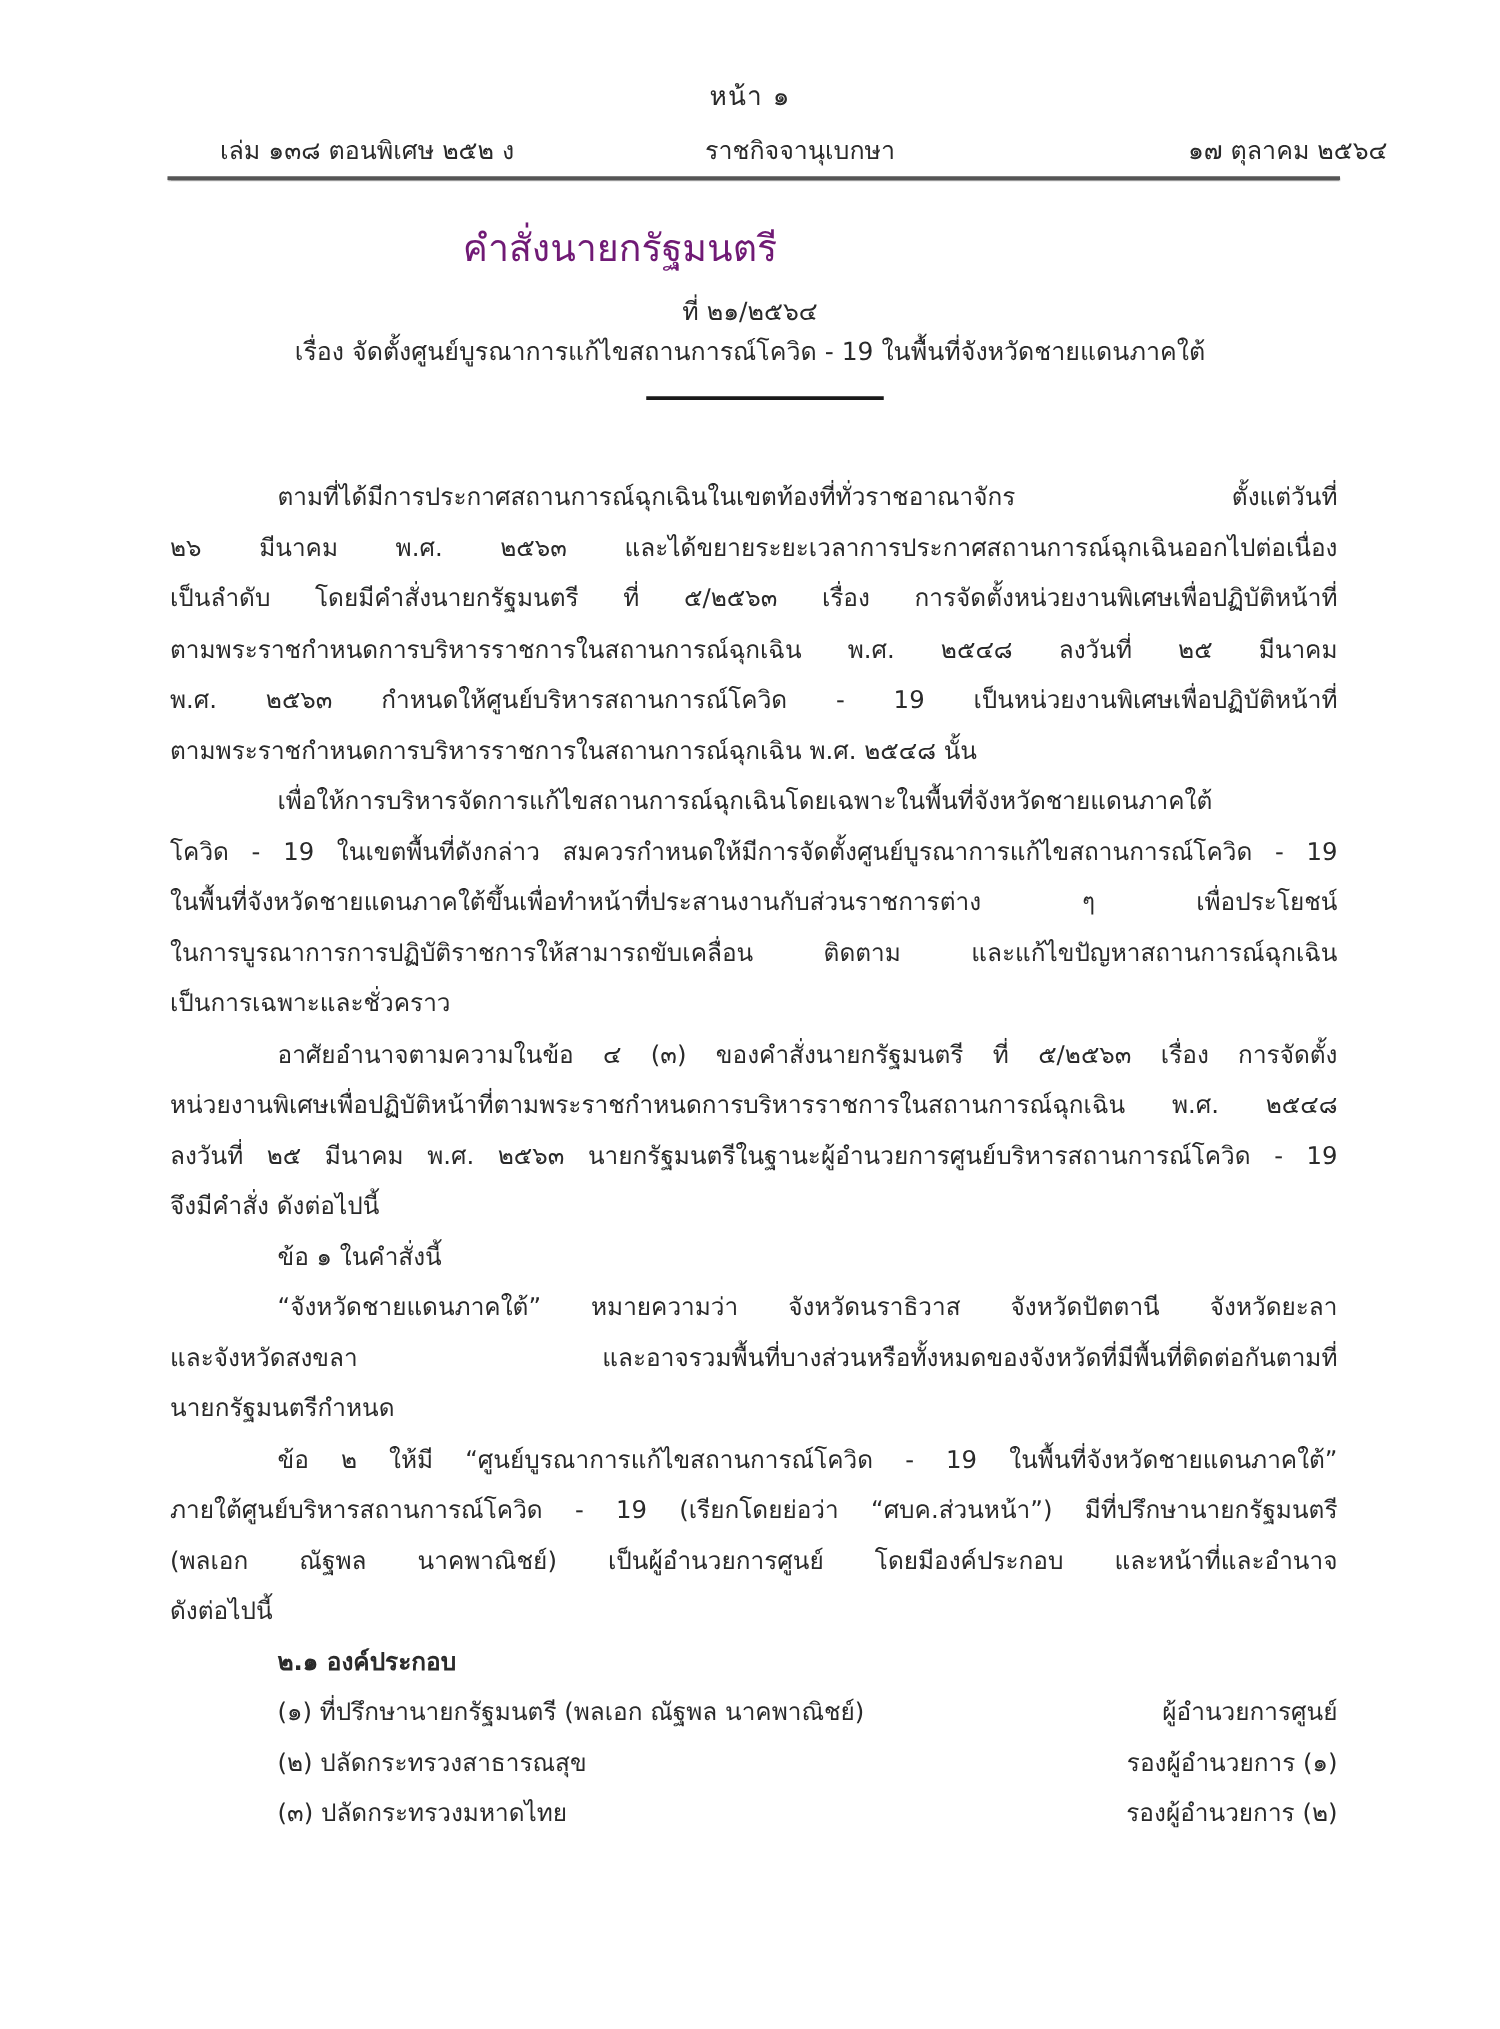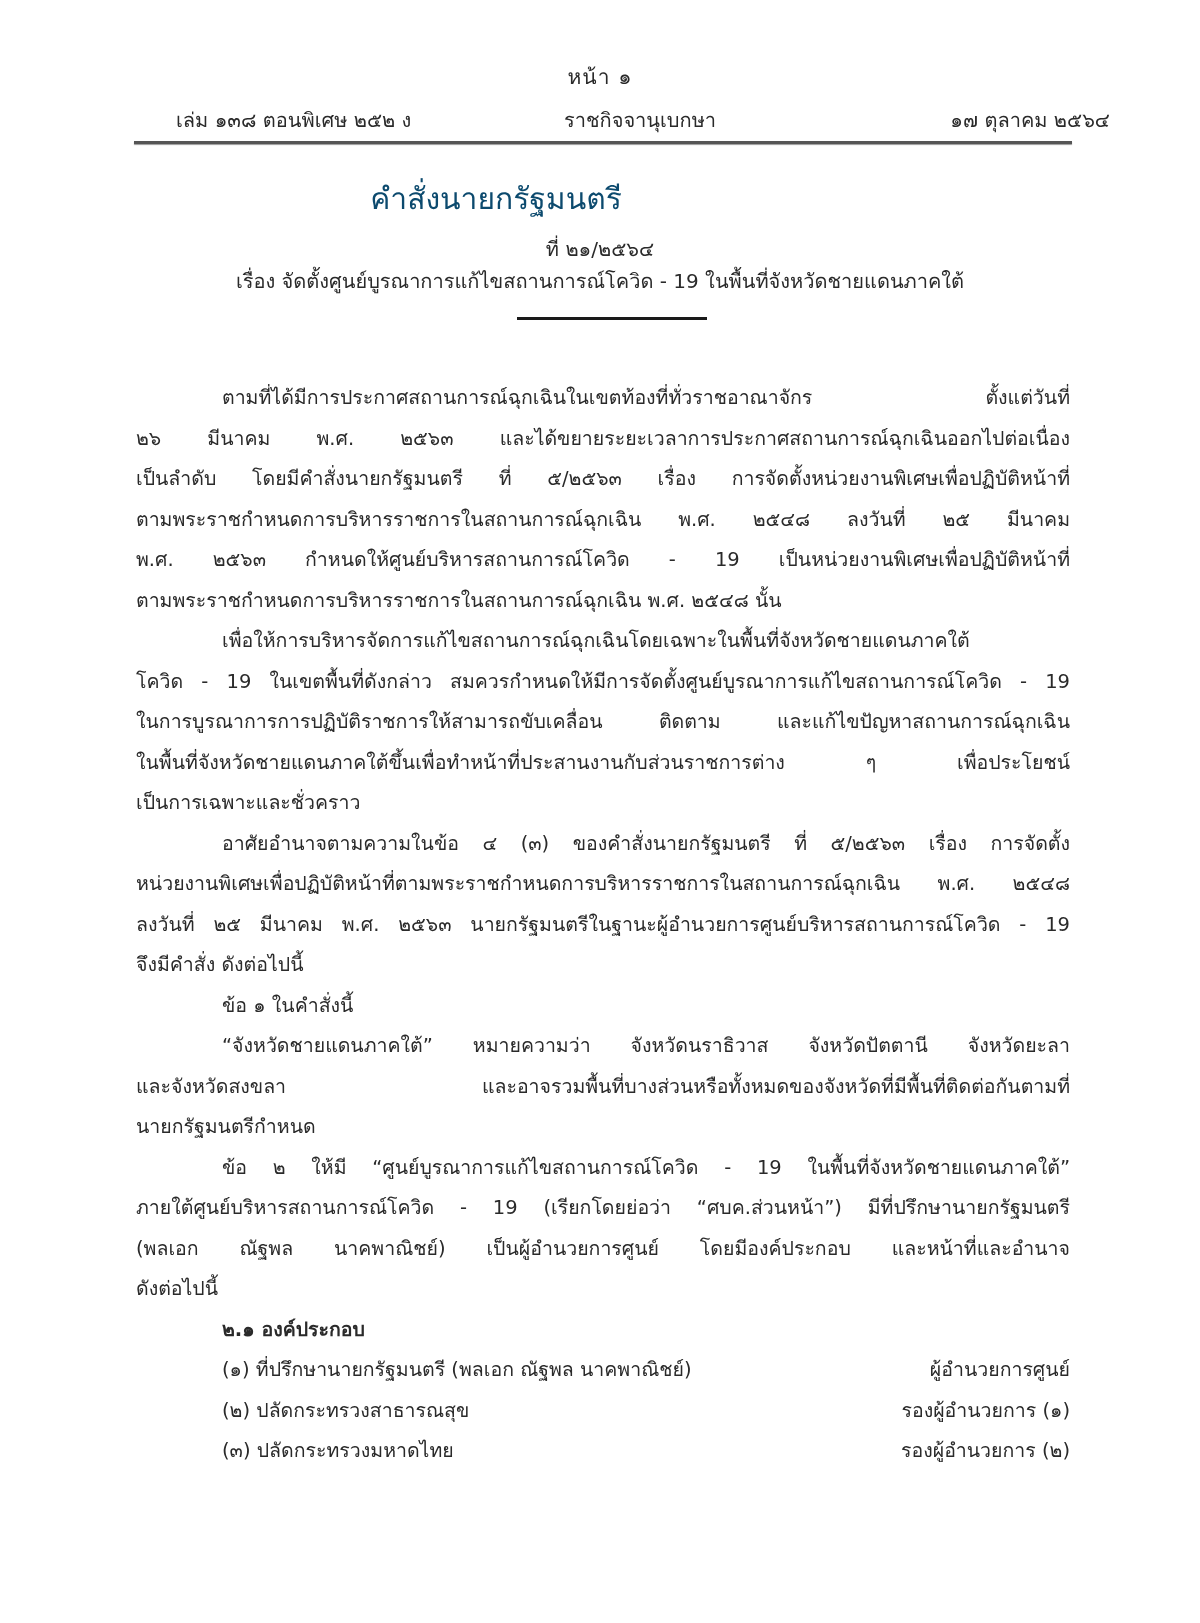--- a/index.html
+++ b/index.html
@@ -21,21 +21,21 @@
     .header-line span { position: absolute; top: 0; white-space: nowrap; }
     .h-vol { left: 0; }
     .h-gazette { left: 388px; }
     .h-date { right: 0; }
     .header-rule {
       position: absolute; top: 141px; left: 134px; width: 938px; height: 3px;
       background: #555; box-shadow: 0 1px 1px #999;
     }
     .title {
       position: absolute; top: 175px; left: 0; width: 992px; text-align: center;
-      font-size: 30px; color: #0c4a6e;
+      font-size: 30px; color: #701a75;
     }
     .order-no {
       position: absolute; top: 233px; left: 0; width: 1200px; text-align: center;
       font-size: 20px;
     }
     .subject {
       position: absolute; top: 265px; left: 0; width: 1200px; text-align: center;
       font-size: 20px; white-space: nowrap;
     }
     .title-rule {
@@ -75,22 +75,22 @@
 
     <span class="line indent">ตามที่ได้มีการประกาศสถานการณ์ฉุกเฉินในเขตท้องที่ทั่วราชอาณาจักร  ตั้งแต่วันที่</span>
     <span class="line">๒๖ มีนาคม พ.ศ. ๒๕๖๓ และได้ขยายระยะเวลาการประกาศสถานการณ์ฉุกเฉินออกไปต่อเนื่อง</span>
     <span class="line">เป็นลำดับ โดยมีคำสั่งนายกรัฐมนตรี ที่ ๕/๒๕๖๓ เรื่อง การจัดตั้งหน่วยงานพิเศษเพื่อปฏิบัติหน้าที่</span>
     <span class="line">ตามพระราชกำหนดการบริหารราชการในสถานการณ์ฉุกเฉิน พ.ศ. ๒๕๔๘ ลงวันที่ ๒๕ มีนาคม</span>
     <span class="line">พ.ศ. ๒๕๖๓ กำหนดให้ศูนย์บริหารสถานการณ์โควิด - 19 เป็นหน่วยงานพิเศษเพื่อปฏิบัติหน้าที่</span>
     <span class="line last">ตามพระราชกำหนดการบริหารราชการในสถานการณ์ฉุกเฉิน พ.ศ. ๒๕๔๘ นั้น</span>
 
     <span class="line indent">เพื่อให้การบริหารจัดการแก้ไขสถานการณ์ฉุกเฉินโดยเฉพาะในพื้นที่จังหวัดชายแดนภาคใต้</span>
     <span class="line">โควิด - 19 ในเขตพื้นที่ดังกล่าว สมควรกำหนดให้มีการจัดตั้งศูนย์บูรณาการแก้ไขสถานการณ์โควิด - 19</span>
+    <span class="line">ในพื้นที่จังหวัดชายแดนภาคใต้ขึ้นเพื่อทำหน้าที่ประสานงานกับส่วนราชการต่าง ๆ  เพื่อประโยชน์</span>
     <span class="line">ในการบูรณาการการปฏิบัติราชการให้สามารถขับเคลื่อน  ติดตาม  และแก้ไขปัญหาสถานการณ์ฉุกเฉิน</span>
-    <span class="line">ในพื้นที่จังหวัดชายแดนภาคใต้ขึ้นเพื่อทำหน้าที่ประสานงานกับส่วนราชการต่าง ๆ  เพื่อประโยชน์</span>
     <span class="line last">เป็นการเฉพาะและชั่วคราว</span>
 
     <span class="line indent">อาศัยอำนาจตามความในข้อ ๔ (๓) ของคำสั่งนายกรัฐมนตรี ที่ ๕/๒๕๖๓ เรื่อง การจัดตั้ง</span>
     <span class="line">หน่วยงานพิเศษเพื่อปฏิบัติหน้าที่ตามพระราชกำหนดการบริหารราชการในสถานการณ์ฉุกเฉิน พ.ศ. ๒๕๔๘</span>
     <span class="line">ลงวันที่ ๒๕ มีนาคม พ.ศ. ๒๕๖๓ นายกรัฐมนตรีในฐานะผู้อำนวยการศูนย์บริหารสถานการณ์โควิด - 19</span>
     <span class="line last">จึงมีคำสั่ง  ดังต่อไปนี้</span>
 
     <span class="line indent last">ข้อ  ๑  ในคำสั่งนี้</span>
 
     <span class="line indent">“จังหวัดชายแดนภาคใต้” หมายความว่า จังหวัดนราธิวาส จังหวัดปัตตานี จังหวัดยะลา</span>

